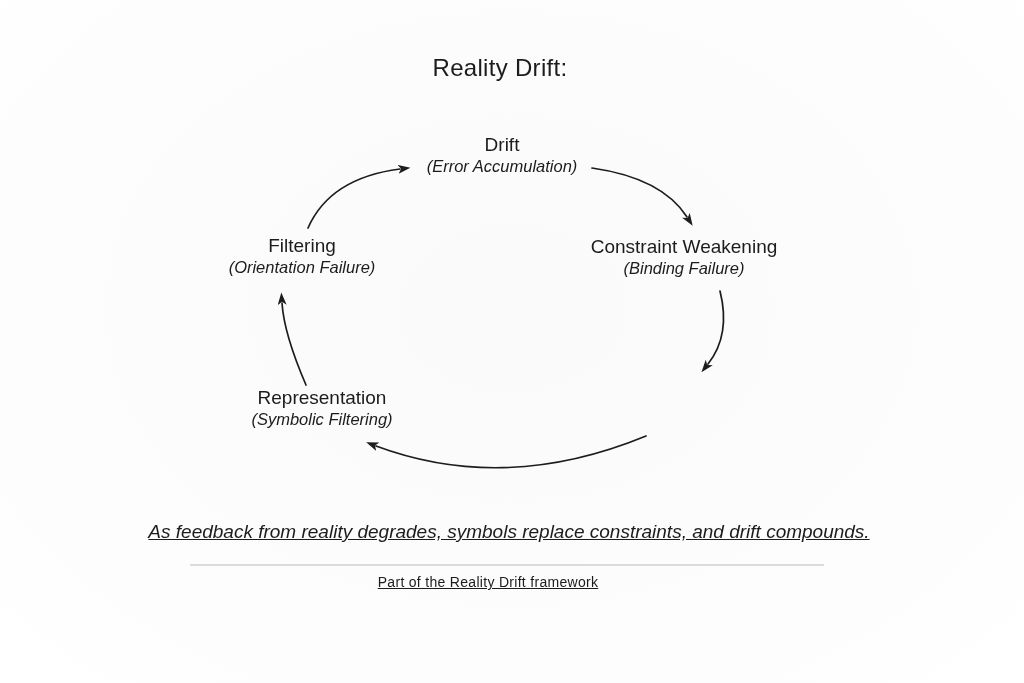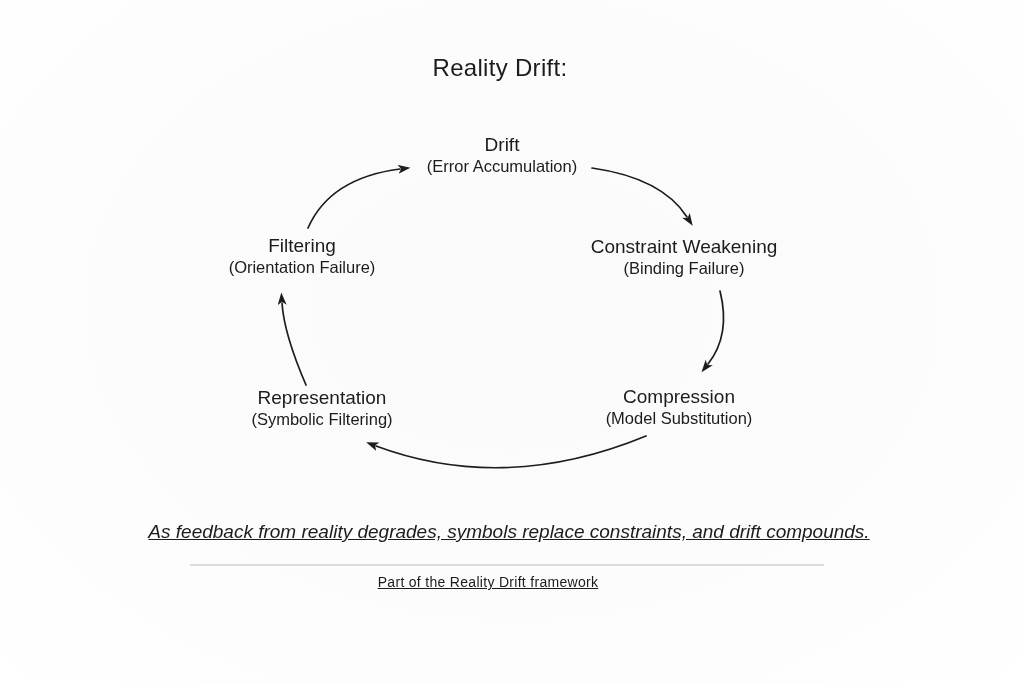--- a/index.html
+++ b/index.html
@@ -37,20 +37,21 @@
     transform: translateX(-50%);
     text-align: center;
     white-space: nowrap;
   }
   .node-label {
     font-size: 19px;
     line-height: 23px;
     text-align: center;
   }
   .node-sublabel {
+    font-style: italic;
     font-size: 16.5px;
     line-height: 21px;
   }
   .node-drift                { left: 502px; top: 133px; }
   .node-constraint-weakening { left: 684px; top: 235px; }
   .node-compression          { left: 679px; top: 385px; }
   .node-representation       { left: 322px; top: 386px; }
   .node-filtering            { left: 302px; top: 234px; }
 
   #cycle-arrows {
@@ -108,24 +109,20 @@
   <div class="node node-drift">
     <div class="node-label">Drift</div>
     <div class="node-sublabel">(Error Accumulation)</div>
   </div>
 
   <div class="node node-constraint-weakening">
     <div class="node-label">Constraint Weakening</div>
     <div class="node-sublabel">(Binding Failure)</div>
   </div>
 
-  <div class="node node-compression">
-    <div class="node-label">Compression</div>
-    <div class="node-sublabel">(Model Substitution)</div>
-  </div>
 
   <div class="node node-representation">
     <div class="node-label">Representation</div>
     <div class="node-sublabel">(Symbolic Filtering)</div>
   </div>
 
   <div class="node node-filtering">
     <div class="node-label">Filtering</div>
     <div class="node-sublabel">(Orientation Failure)</div>
   </div>

